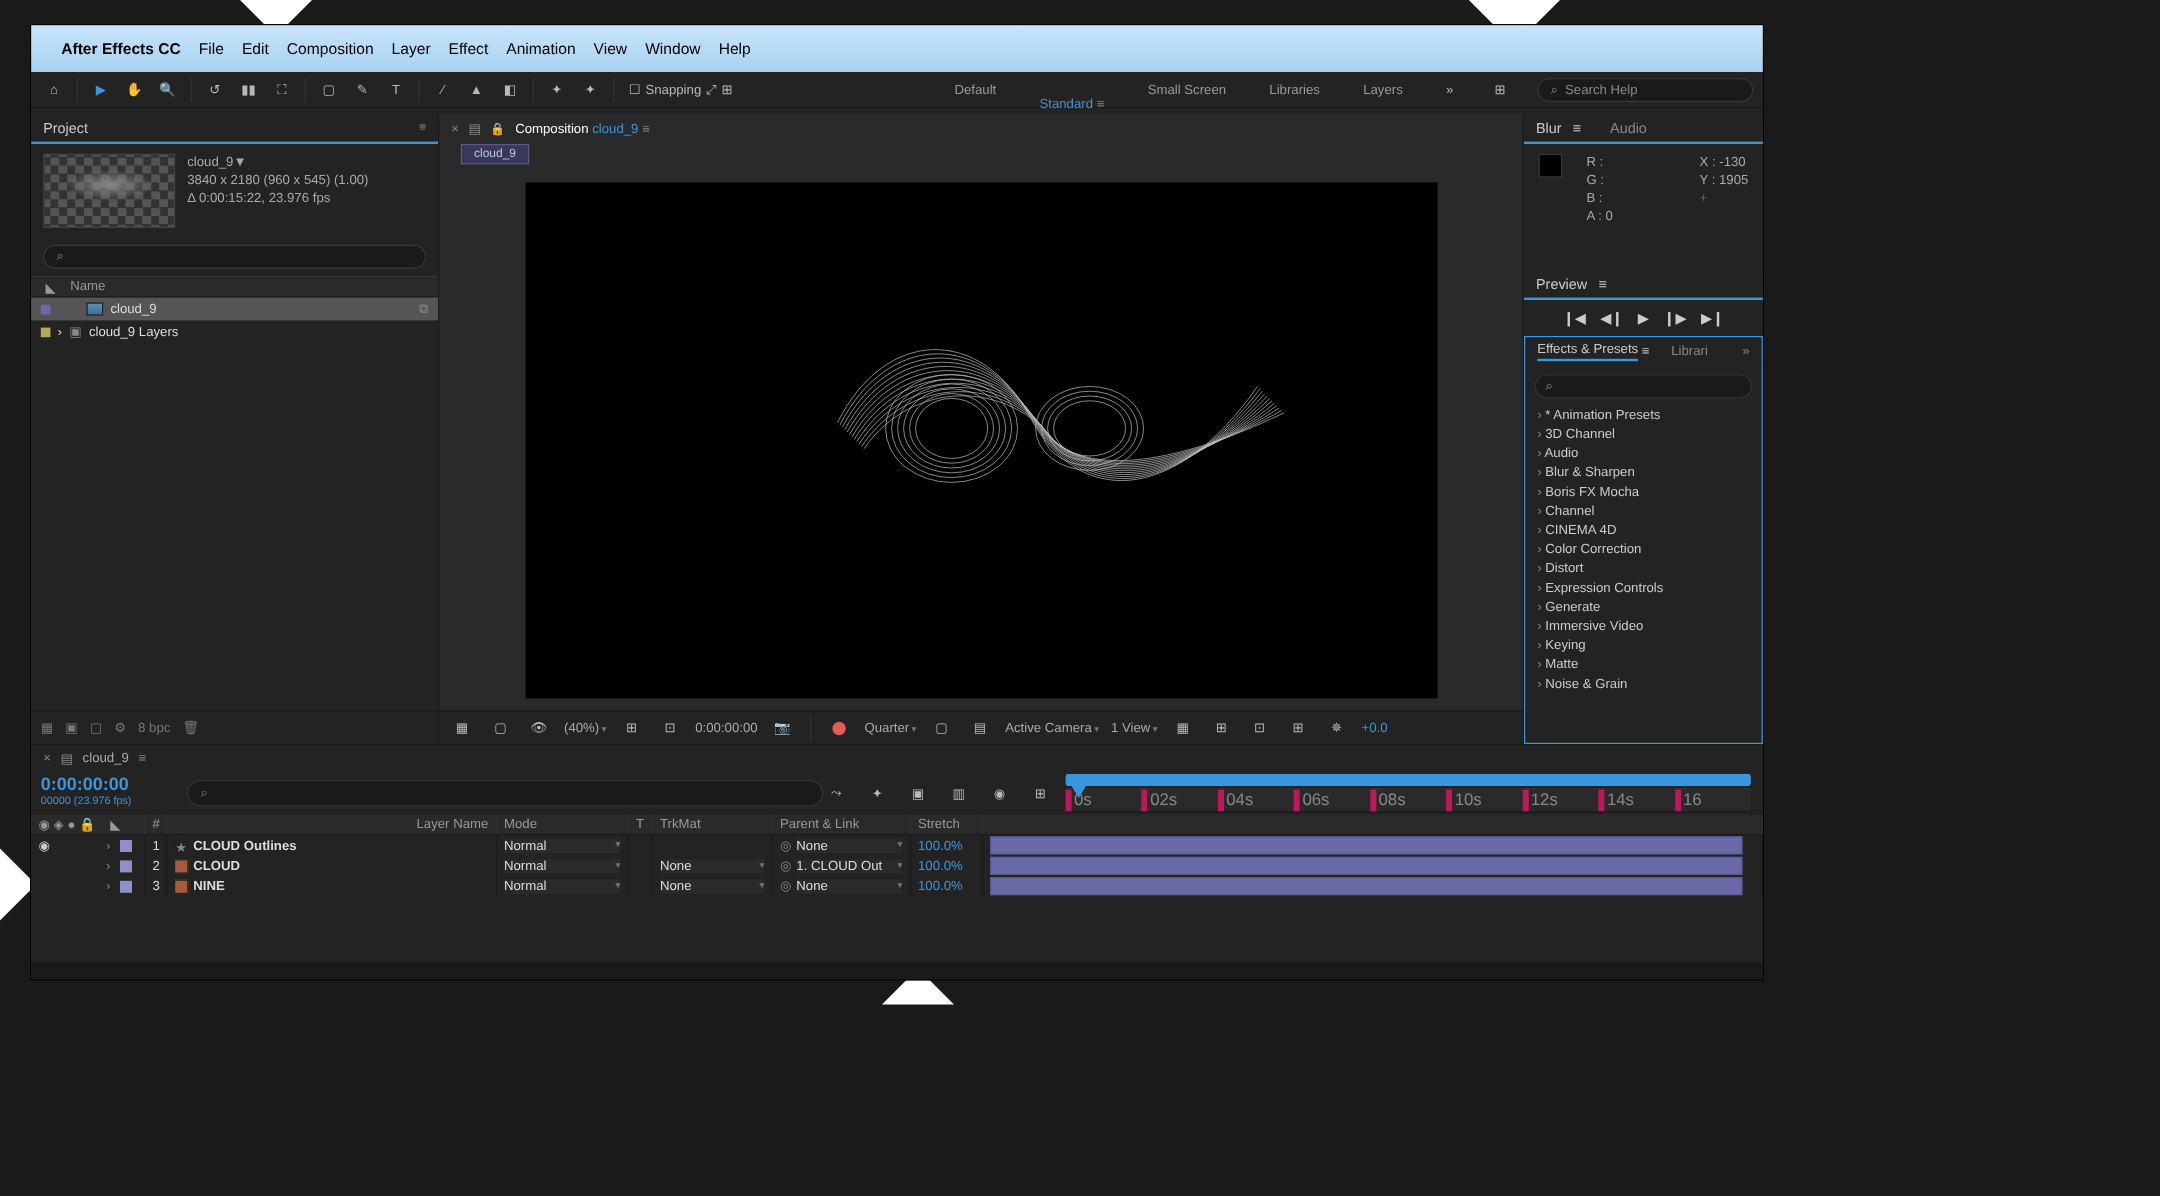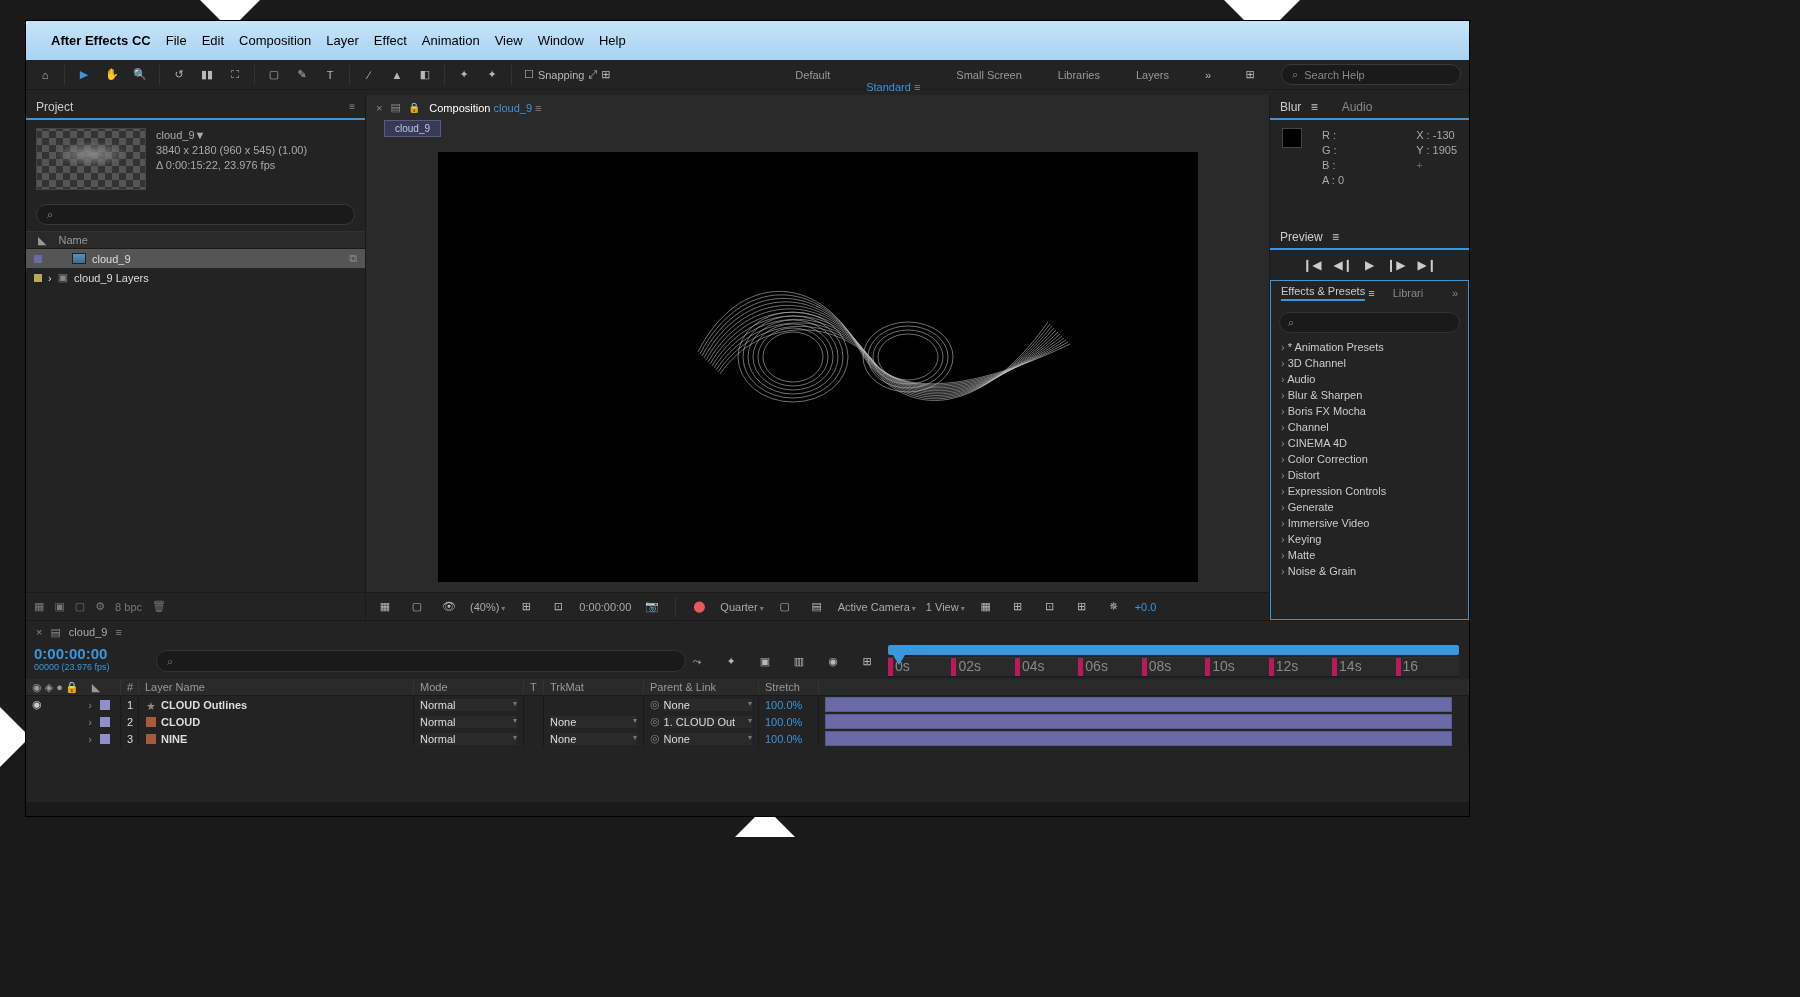--- a/index.html
+++ b/index.html
@@ -103,21 +103,21 @@
 .tl-icons { flex: 0 0 195px; display:flex; align-items:center; justify-content:flex-end; gap: 12px; padding-right:10px; color:#888; }
 .tl-ruler-area { flex:1; position:relative; }
 .ruler { position:absolute; left:0; right:10px; top:2px; height:10px; background: linear-gradient(to right, #3a96dd, #3a96dd); border-radius:2px; }
 .ruler-ticks { position:absolute; left:0; right:10px; top:14px; height:20px; background:#2a2a2a; border-top:1px solid #333; border-bottom:1px solid #1a1a1a; display:flex; }
 .ruler-ticks span { flex:1; color:#888; font-size:14px; padding-left:2px; border-left:5px solid #be185d; }
 .playhead { position:absolute; left:5px; top:12px; width:0; height:0; border-left:6px solid transparent; border-right:6px solid transparent; border-top:10px solid #3a96dd; }
 .tl-cols { height: 17px; display:flex; background:#2a2a2a; color:#999; border-bottom:1px solid #1a1a1a; }
 .tl-cols > div { border-right:1px solid #333; padding: 2px 6px; }
 .c-av { width: 95px; }
 .c-num { width: 18px; text-align:center; }
-.c-name { width: 275px; }
+.c-name { width: 275px; text-align: right; }
 .c-mode { width: 110px; }
 .c-t { width: 20px; }
 .c-trk { width: 100px; }
 .c-parent { width: 115px; }
 .c-stretch { width: 60px; }
 .c-bars { flex:1; }
 .tl-row { height: 17px; display:flex; align-items:center; color:#ddd; }
 .tl-row > div { border-right: 1px solid #1a1a1a; height:100%; display:flex; align-items:center; padding: 0 6px; }
 .tl-row .c-av { gap:4px; color:#888; }
 .eye { color:#ccc; }

